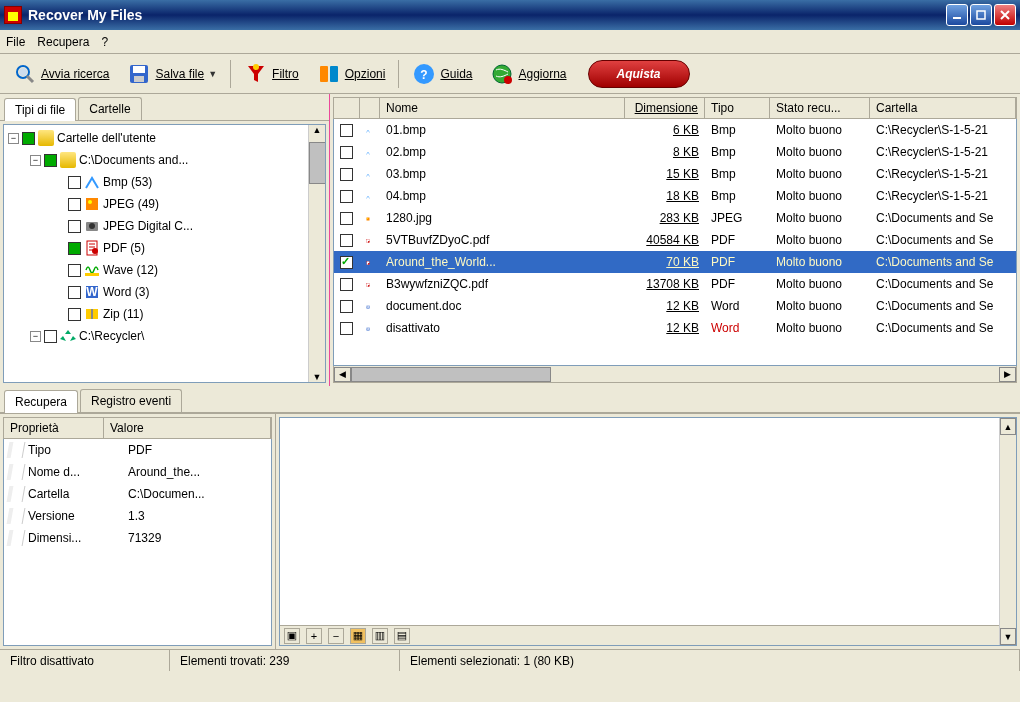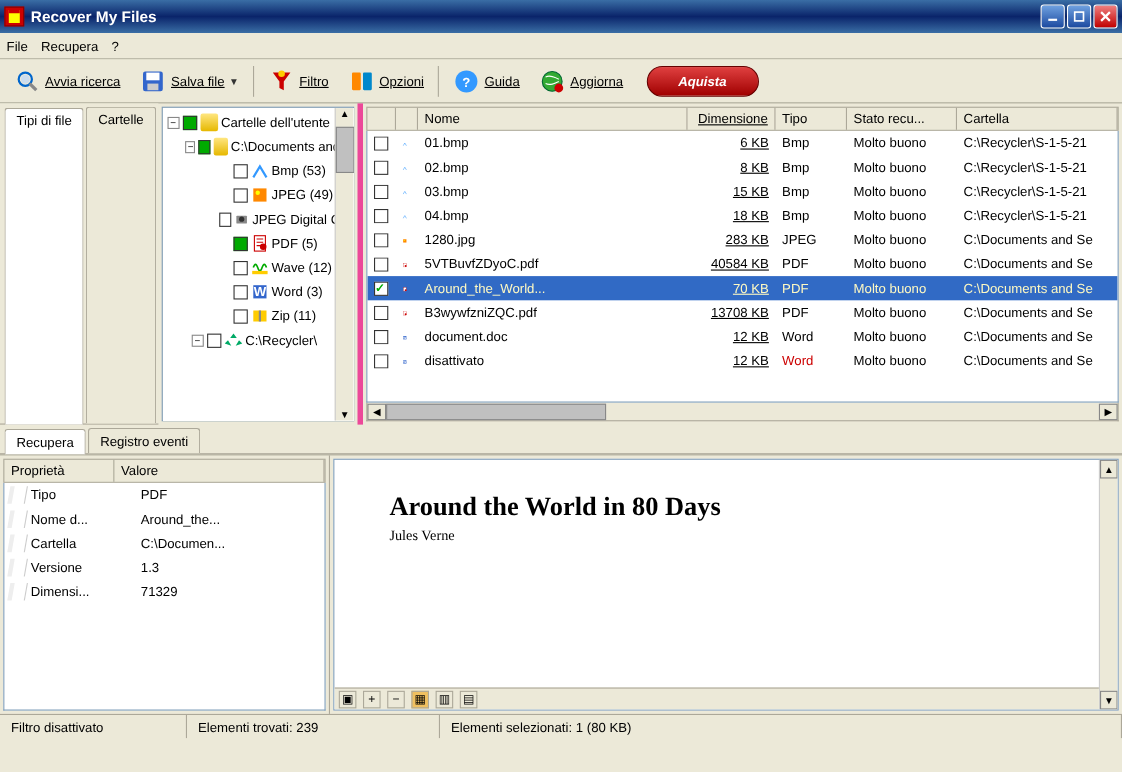--- a/index.html
+++ b/index.html
@@ -19,21 +19,21 @@
 
 .toolbar { height: 40px; background: #ece9d8; border-bottom: 1px solid #aca899; display: flex; align-items: center; padding: 2px 6px; gap: 4px; }
 .tb-btn { display: flex; align-items: center; gap: 4px; padding: 2px 6px; border: 1px solid transparent; cursor: pointer; border-radius: 3px; }
 .tb-icon { width: 24px; height: 24px; }
 .tb-btn .label { text-decoration: underline; }
 .aquista { background: linear-gradient(to bottom, #e04040, #a00000); color: #fff; font-weight: bold; font-style: italic; padding: 6px 28px; border-radius: 14px; border: 1px solid #600; margin-left: 10px; cursor: pointer; }
 .sep { width: 1px; height: 28px; background: #aca899; margin: 0 2px; }
 .dropdown-arrow { font-size: 9px; color: #333; }
 
 .main { display: flex; height: 292px; }
-.left-panel { width: 330px; display: flex; flex-direction: row; border-right: 5px solid #ec4899; }
+.left-panel { width: 330px; display: flex; flex-direction: column; border-right: 1px solid #ec4899; }
 .tabs { display: flex; background: #ece9d8; padding-top: 3px; padding-left: 4px; border-bottom: 1px solid #aca899; }
 .tab { padding: 4px 10px; border: 1px solid #aca899; border-bottom: none; background: #ece9d8; cursor: pointer; border-radius: 3px 3px 0 0; margin-right: 2px; }
 .tab.active { background: #fff; position: relative; top: 1px; }
 .tree { flex: 1; background: #fff; border: 1px solid #7f9db9; margin: 3px; overflow: auto; position: relative; padding: 2px; }
 .tree-scroll { position: absolute; right: 0; top: 0; width: 17px; height: 100%; background: #ece9d8; border-left: 1px solid #ccc; display:flex; flex-direction:column; justify-content:space-between; align-items:center;}
 .tree-scroll::before { content: ""; position: absolute; top: 17px; width: 15px; height: 40px; background: #c0c0c0; border: 1px solid #888;}
 .tree-row { display: flex; align-items: center; height: 22px; white-space: nowrap; }
 .tree-exp { width: 11px; height: 11px; border: 1px solid #888; display: inline-flex; align-items: center; justify-content: center; font-size: 9px; margin-right: 3px; background: #fff; cursor: pointer; line-height: 9px;}
 .tree-cb { width: 13px; height: 13px; border: 1px solid #333; margin-right: 3px; display: inline-flex; align-items: center; justify-content: center; }
 .tree-cb.checked { background: #0a0; }
@@ -50,21 +50,21 @@
 .list-row .cell { padding: 0 6px; overflow: hidden; text-overflow: ellipsis; white-space: nowrap; display: flex; align-items: center; }
 .file-icon { width: 16px; height: 16px; margin-right: 4px; display: inline-block; }
 .cb { width: 13px; height: 13px; border: 1px solid #333; display: inline-block; background: #fff; position: relative; }
 .cb.checked::after { content: "✓"; color: #0a0; font-size: 11px; position: absolute; top: -2px; left: 0px; font-weight: bold; }
 .hscroll { height: 17px; background: #ece9d8; display: flex; margin: 0 3px 3px 3px; border: 1px solid #aca899; border-top: none; align-items: center; justify-content: space-between; }
 .hscroll .arrow { width: 17px; height: 15px; border: 1px solid #888; display: flex; align-items: center; justify-content: center; cursor: pointer; font-size: 9px; }
 .hscroll .track { flex: 1; height: 15px; position: relative; }
 .hscroll .thumb { position: absolute; left: 0; width: 200px; height: 100%; background: #c0c0c0; border: 1px solid #888; }
 
 .bottom { display: flex; height: 236px; border-top: 1px solid #aca899; }
-.bottom-left { width: 300px; display: flex; flex-direction: column; border-right: 1px solid #aca899; }
+.bottom-left { width: 276px; display: flex; flex-direction: column; border-right: 1px solid #aca899; }
 .prop-header { display: flex; background: #ece9d8; border: 1px solid #aca899; margin: 3px 3px 0 3px; }
 .prop-header .col { padding: 3px 6px; border-right: 1px solid #aca899; }
 .prop-list { flex: 1; background: #fff; border: 1px solid #7f9db9; border-top: none; margin: 0 3px 3px 3px; }
 .prop-row { display: flex; align-items: center; height: 22px; padding: 0 4px; }
 .prop-row .picon { width: 16px; height: 16px; margin-right: 4px; border-left: 4px solid #eee; transform: skewX(-10deg); background: #fff; border-right: 1px solid #ccc;}
 
 .bottom-right { flex: 1; display: flex; flex-direction: column; }
 .preview { flex: 1; background: #fff; border: 1px solid #7f9db9; margin: 3px; position: relative; overflow: hidden; padding: 0 30px; }
 .preview-scroll { position: absolute; right: 0; top: 0; width: 17px; height: 100%; background: #ece9d8; border-left: 1px solid #ccc; display: flex; flex-direction: column; justify-content: space-between; }
 .preview-scroll .arrow { height: 17px; border: 1px solid #888; display: flex; align-items: center; justify-content: center; font-size: 9px; cursor: pointer; }
@@ -496,24 +496,20 @@
         </div>
         <div class="prop-row">
           <span class="picon"></span>
           <div class="p-col1">Dimensi...</div>
           <div class="p-col2">71329</div>
         </div>
       </div>
   </div>
   <div class="bottom-right">
     <div class="preview">
-      <div class="preview-content">
-        <div class="preview-title">Around the World in 80 Days</div>
-        <div class="preview-author">Jules Verne</div>
-      </div>
       <div class="preview-scroll">
         <div class="arrow">▲</div>
         <div class="arrow">▼</div>
       </div>
       <div class="preview-toolbar">
         <div class="pbtn">▣</div>
         <div class="pbtn">+</div>
         <div class="pbtn">−</div>
         <div class="pbtn active">▦</div>
         <div class="pbtn">▥</div>

